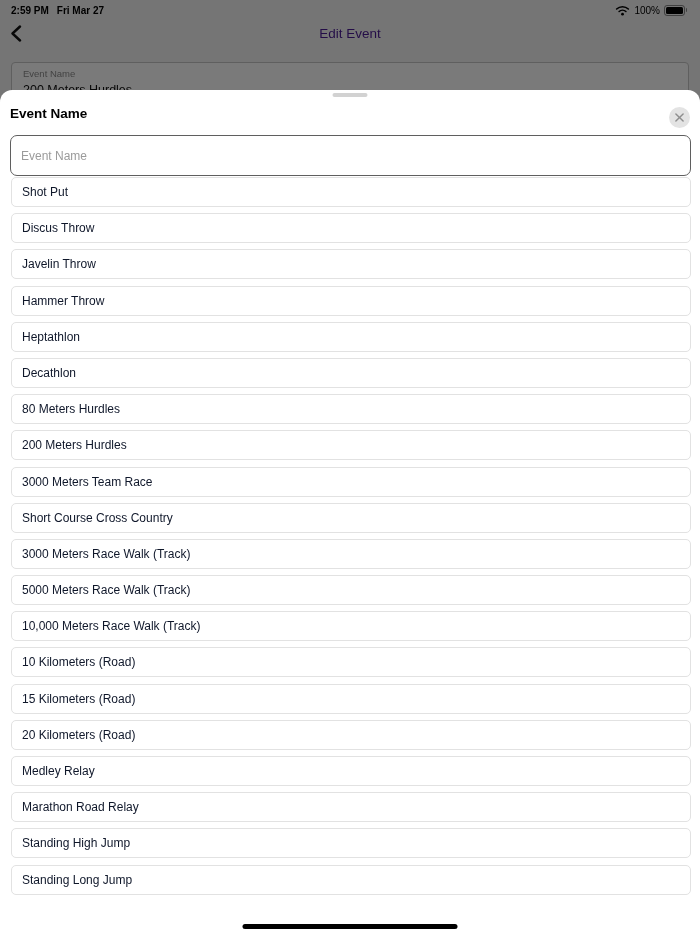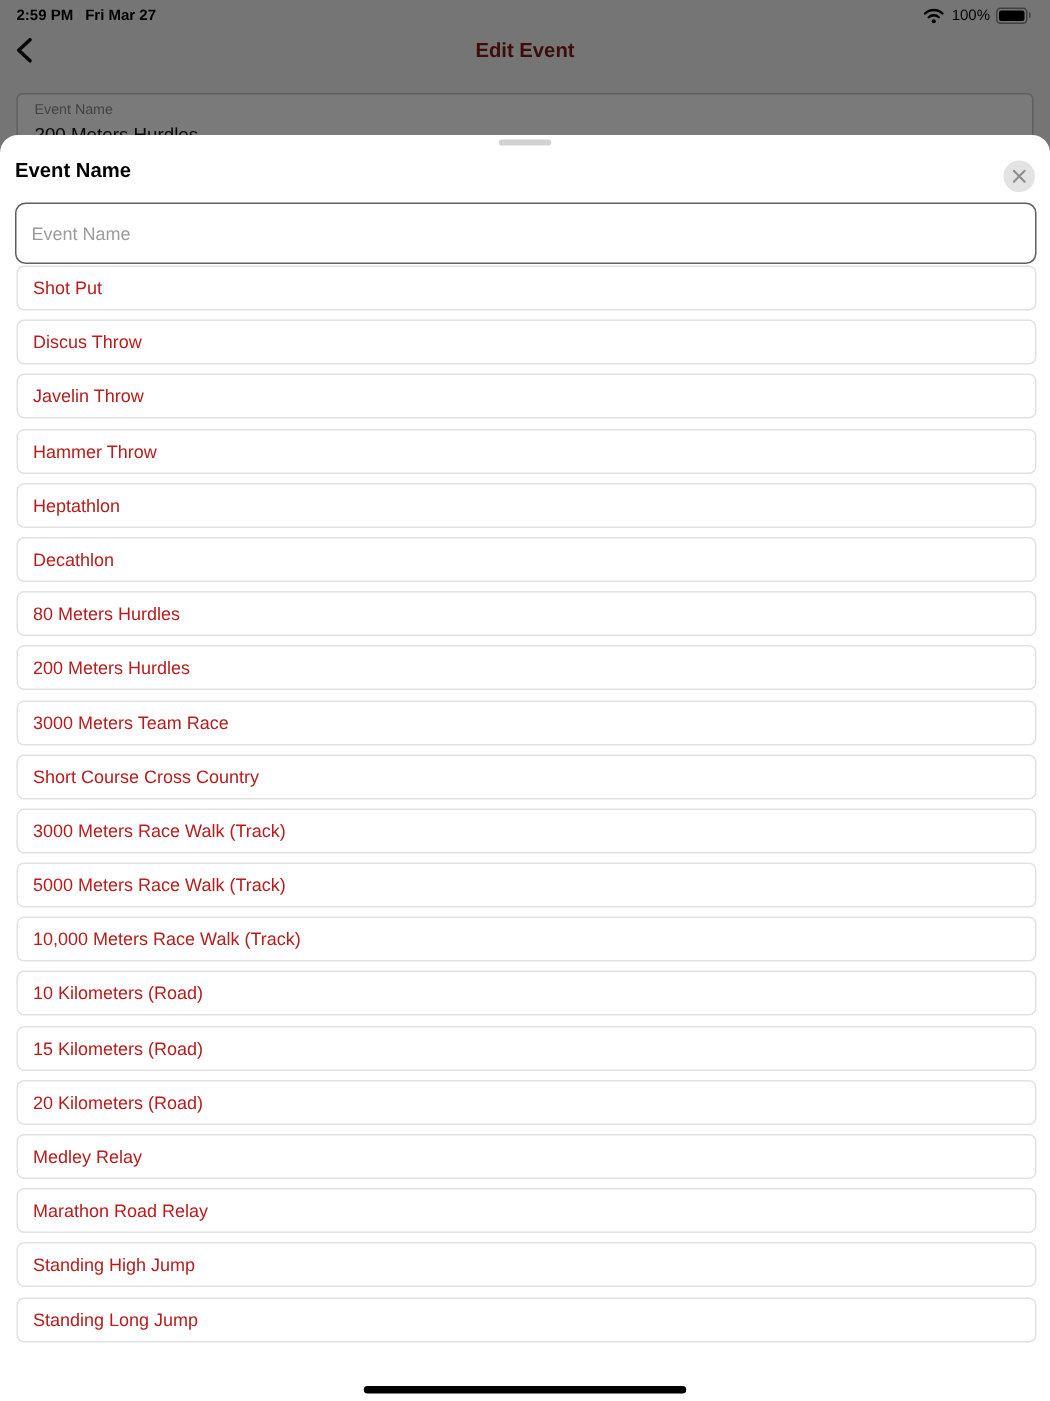--- a/index.html
+++ b/index.html
@@ -17,21 +17,21 @@
   .wifi-svg, .battery-wrap { display:block; }
 
   .battery-wrap { position:relative; width:25px; height:11px; }
   .battery-body { position:absolute; left:0; top:0; width:21px; height:11px; border:1px solid rgba(0,0,0,.45);
     border-radius:3px; box-sizing:border-box; }
   .battery-fill { position:absolute; left:2px; top:2px; width:17px; height:7px; background:#000; border-radius:1.5px; }
   .battery-tip { position:absolute; right:2px; top:3.5px; width:1.5px; height:4px; background:rgba(0,0,0,.45); border-radius:0 1px 1px 0; }
 
   .nav-bar { position:absolute; top:20px; left:0; right:0; height:27px; }
   .back-btn { position:absolute; left:8px; top:5px; width:16px; height:18px; background:none; border:none; padding:0; cursor:pointer; }
-  .nav-title { text-align:center; font-weight:700; font-size:13.5px; line-height:27px; color:#7f1d1d; }
+  .nav-title { text-align:center; font-weight:400; font-size:13.5px; line-height:27px; color:#4c1d95; }
 
   .bg-field { position:absolute; top:62px; left:11px; right:11px; height:58px; background:#ffffff;
     border:1px solid #c6c6c6; border-radius:4px; padding:5px 11px; box-sizing:border-box; }
   .bg-field-label { font-size:9.5px; color:#8c8c8c; }
   .bg-field-value { font-size:12.5px; color:#111; margin-top:4px; }
 
   .dim { position:absolute; inset:0; background:rgba(0,0,0,0.52); }
 
   
   .sheet { position:absolute; top:90px; left:0; right:0; bottom:0; background:#ffffff;
@@ -46,21 +46,21 @@
     background:#e3e3e3; border:none; padding:0; display:flex; align-items:center; justify-content:center; cursor:pointer; }
 
   .search-input { position:absolute; top:45px; left:10px; width:681px; height:41px; box-sizing:border-box;
     border:1.5px solid #5f5f5f; border-radius:7px; padding:0 10px; font-size:12px; color:#111;
     background:#fff; outline:none; font-family:"Liberation Sans", sans-serif; }
   .search-input::placeholder { color:#9b9b9b; }
 
   .event-list { position:absolute; top:87px; left:11px; width:680px;
     display:flex; flex-direction:column; gap:6.2px; }
   .event-row { height:30px; box-sizing:border-box; border:1px solid #e2e2e2; border-radius:5px;
-    background:#fff; display:flex; align-items:center; padding-left:10px; font-size:12px; color:#b91c1c; cursor:pointer; }
+    background:#fff; display:flex; align-items:center; padding-left:10px; font-size:12px; color:#0f172a; cursor:pointer; }
 
   .home-indicator { position:absolute; bottom:5px; left:50%; transform:translateX(-50%);
     width:215px; height:5px; border-radius:3px; background:#000; }
 </style>
 </head>
 <body>
 
 <div class="screen">
 
   <div class="backdrop">

